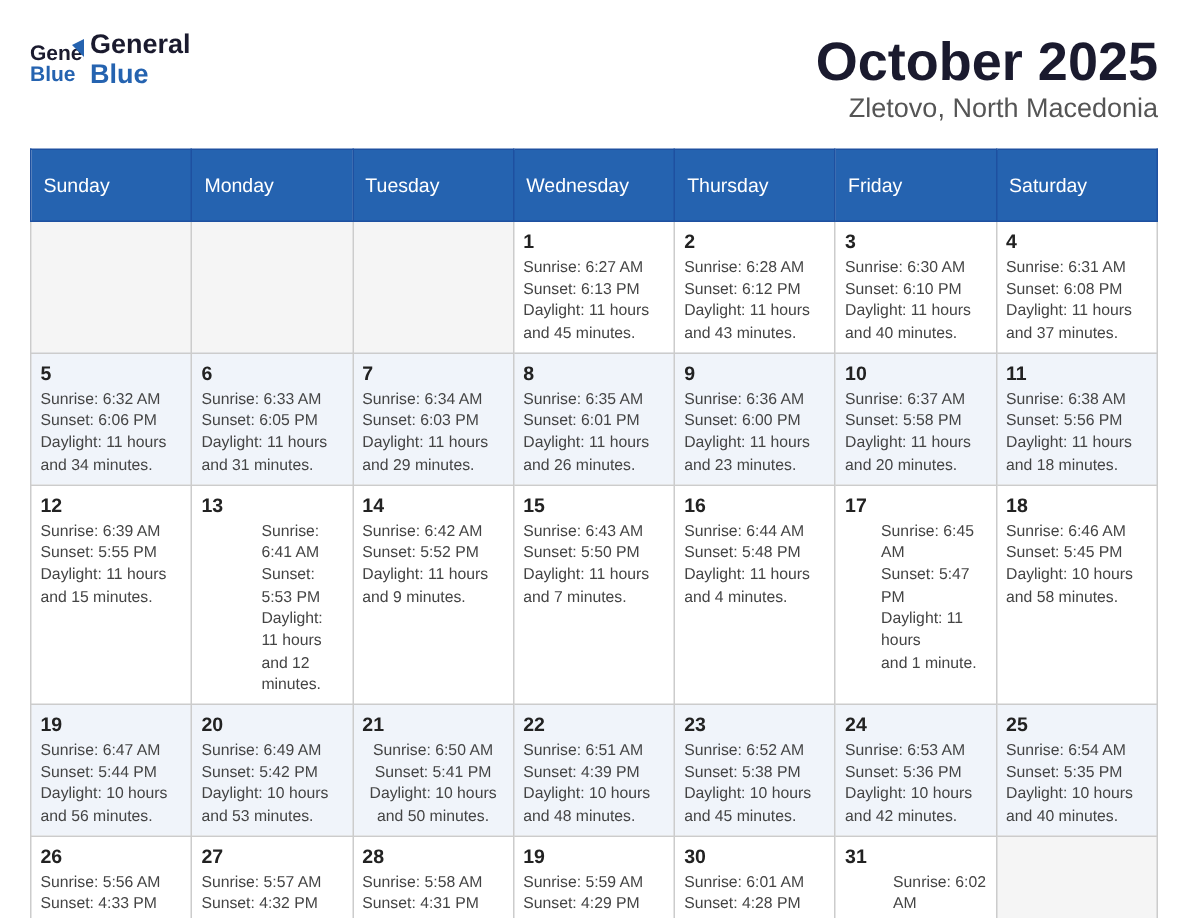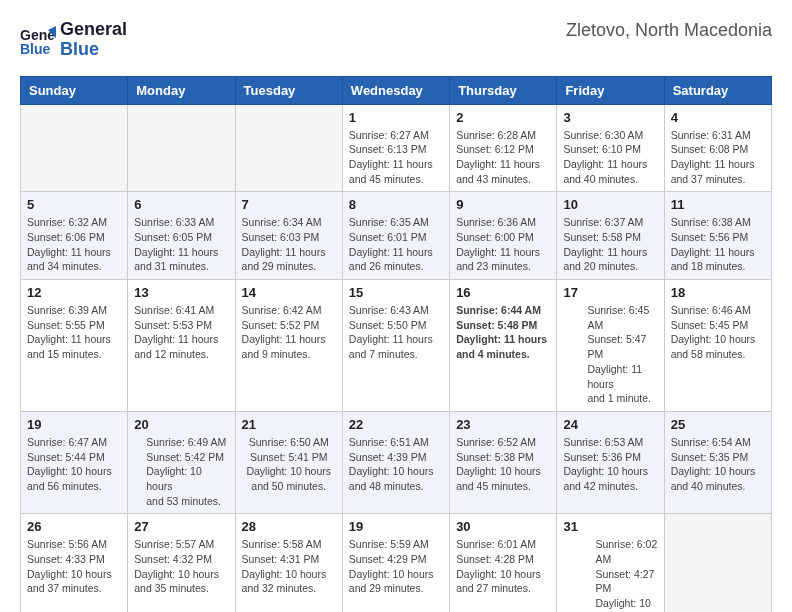--- a/index.html
+++ b/index.html
@@ -39,23 +39,23 @@
     }
     .calendar {
       width: 100%;
       border-collapse: collapse;
       border: 1px solid #ccc;
     }
     .calendar th {
       background-color: #2563b0;
       color: #fff;
       text-align: left;
-      padding: 6px 8px;
+      padding: 16px 8px;
       font-size: 13px;
-      font-weight: bold;
+      font-weight: normal;
       border: 1px solid #1e50a0;
     }
     .calendar td {
       border: 1px solid #ccc;
       vertical-align: top;
       padding: 5px 6px;
       width: 107px;
       min-height: 80px;
       background: #fff;
       font-size: 11px;
@@ -88,20 +88,21 @@
       <text x="0" y="18" font-size="14" font-weight="bold" fill="#1a1a2e">General</text>
       <text x="0" y="32" font-size="14" font-weight="bold" fill="#2563b0">Blue</text>
       <polygon points="28,8 36,4 36,16" fill="#2563b0"></polygon>
     </svg>
     <div>
       <div style="font-size:18px;font-weight:bold;color:#1a1a2e;line-height:1.1;">General</div>
       <div style="font-size:18px;font-weight:bold;color:#2563b0;line-height:1.1;">Blue</div>
     </div>
   </div>
   <div class="title-block">
+    <div class="month-title">October 2025</div>
     <div class="subtitle">Zletovo, North Macedonia</div>
   </div>
 </div>
 
 <table class="calendar">
   <thead>
     <tr>
     <th>Sunday</th>
         <th>Monday</th>
         <th>Tuesday</th>
@@ -199,42 +200,42 @@
       <tr>
         <td>
           <div class="day-number">12</div>
           <div class="day-info" style="white-space: pre-line;">Sunrise: 6:39 AM
 Sunset: 5:55 PM
 Daylight: 11 hours
 and 15 minutes.</div>
         </td>
         <td>
           <div class="day-number">13</div>
-          <div class="day-info" style="white-space: pre-line;">Sunrise: 6:41 AM
+          <div class="day-info" style="white-space: pre-line; margin-left: 40px;">Sunrise: 6:41 AM
 Sunset: 5:53 PM
 Daylight: 11 hours
 and 12 minutes.</div>
         </td>
         <td>
           <div class="day-number">14</div>
           <div class="day-info" style="white-space: pre-line;">Sunrise: 6:42 AM
 Sunset: 5:52 PM
 Daylight: 11 hours
 and 9 minutes.</div>
         </td>
         <td>
           <div class="day-number">15</div>
           <div class="day-info" style="white-space: pre-line;">Sunrise: 6:43 AM
 Sunset: 5:50 PM
 Daylight: 11 hours
 and 7 minutes.</div>
         </td>
         <td>
           <div class="day-number">16</div>
-          <div class="day-info" style="white-space: pre-line; font-weight: bold;">Sunrise: 6:44 AM
+          <div class="day-info" style="white-space: pre-line;">Sunrise: 6:44 AM
 Sunset: 5:48 PM
 Daylight: 11 hours
 and 4 minutes.</div>
         </td>
         <td>
           <div class="day-number">17</div>
           <div class="day-info" style="white-space: pre-line; margin-left: 24px;">Sunrise: 6:45 AM
 Sunset: 5:47 PM
 Daylight: 11 hours
 and 1 minute.</div>
@@ -250,21 +251,21 @@
       <tr class="row-shaded">
         <td>
           <div class="day-number">19</div>
           <div class="day-info" style="white-space: pre-line;">Sunrise: 6:47 AM
 Sunset: 5:44 PM
 Daylight: 10 hours
 and 56 minutes.</div>
         </td>
         <td>
           <div class="day-number">20</div>
-          <div class="day-info" style="white-space: pre-line; margin-left: 12px;">Sunrise: 6:49 AM
+          <div class="day-info" style="white-space: pre-line;">Sunrise: 6:49 AM
 Sunset: 5:42 PM
 Daylight: 10 hours
 and 53 minutes.</div>
         </td>
         <td>
           <div class="day-number">21</div>
           <div class="day-info" style="white-space: pre-line; text-align: center;">Sunrise: 6:50 AM
 Sunset: 5:41 PM
 Daylight: 10 hours
 and 50 minutes.</div>

